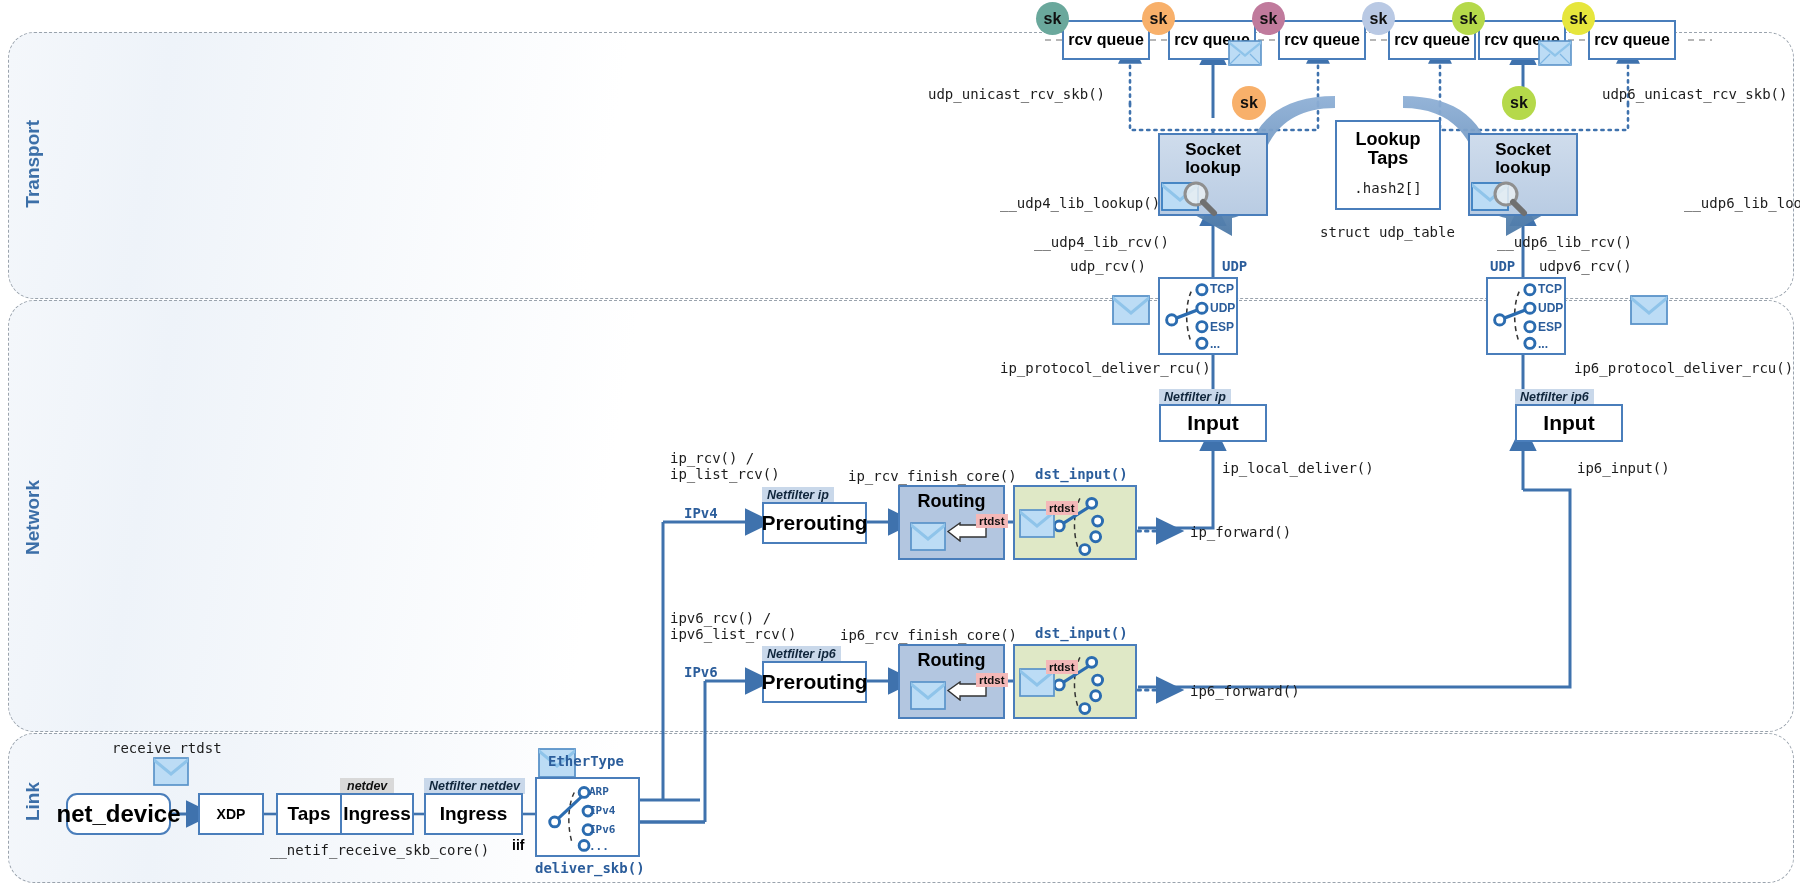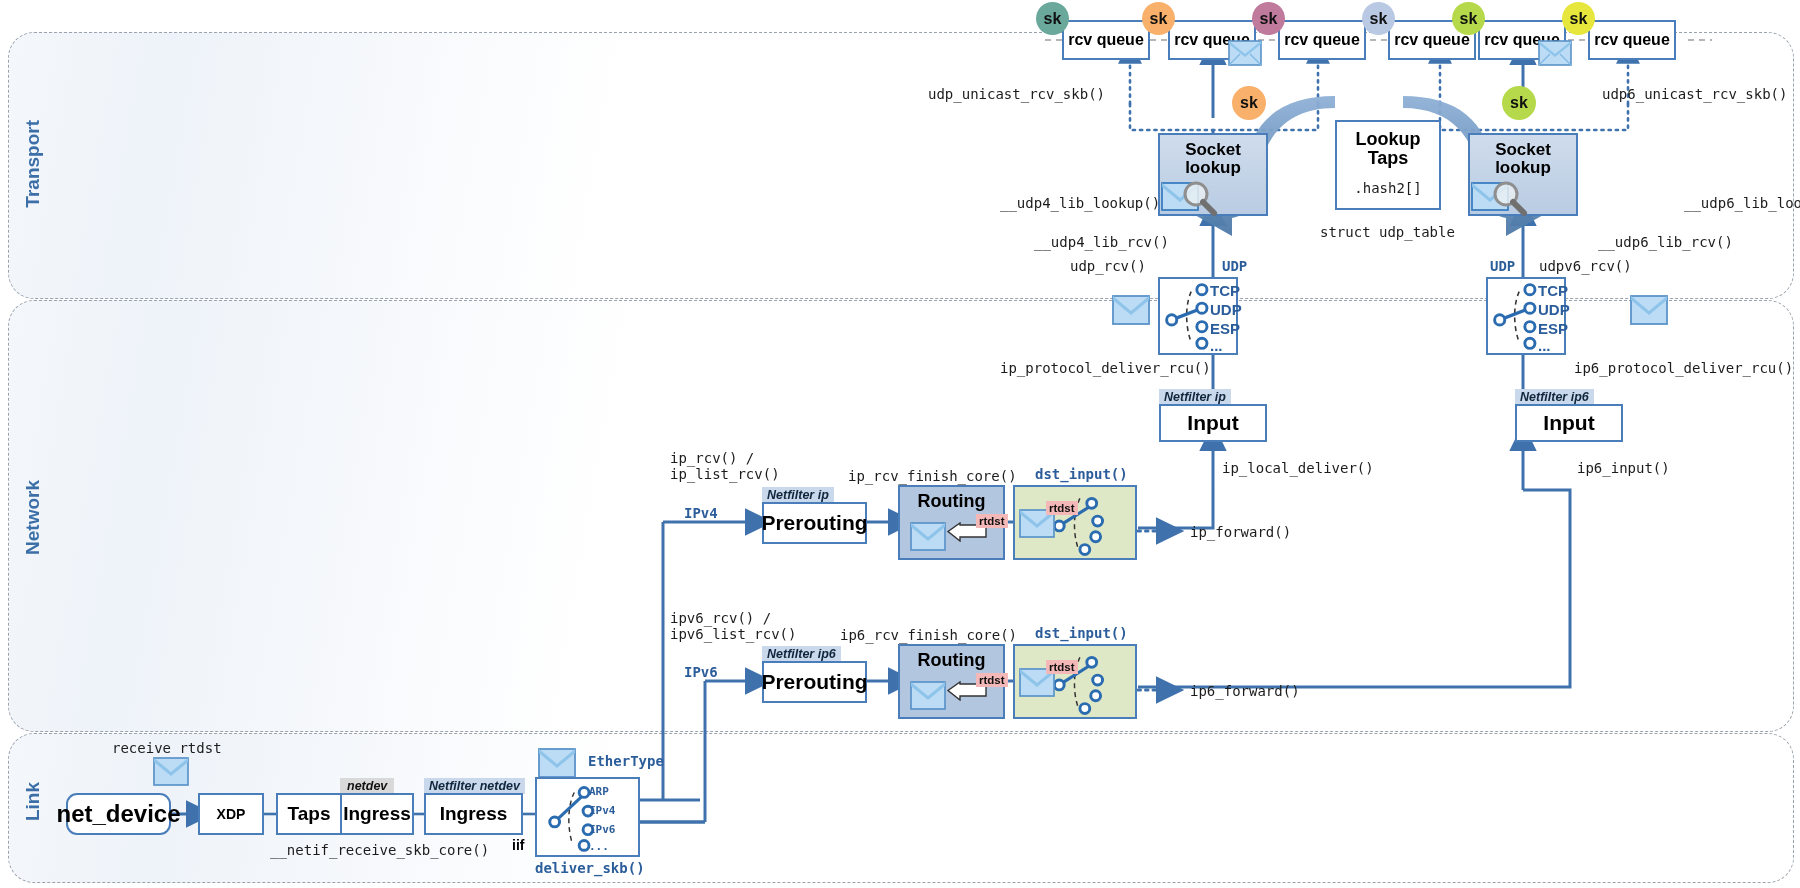--- a/index.html
+++ b/index.html
@@ -33,21 +33,21 @@
 
   
   .code{position:absolute;font-family:"DejaVu Sans Mono", monospace;font-size:14px;color:#1c1c1c;
         white-space:pre;line-height:1.18;}
   .code.blue{color:#2b5d9b;font-weight:bold;}
   .code.r{text-align:right;}
 
   
   .sw-item{position:absolute;font-family:"DejaVu Sans Mono", monospace;font-size:11px;
            font-weight:bold;color:#2b5d9b;white-space:nowrap;}
-  .sw-item.sans{font-family:"Liberation Sans",sans-serif;font-size:15px;}
+  .sw-item.sans{font-family:"Liberation Sans",sans-serif;font-size:12px;}
 
   
   .sk{position:absolute;border-radius:50%;display:flex;align-items:center;justify-content:center;
       font-weight:bold;font-size:16px;color:#111;font-family:"Liberation Sans",sans-serif;}
 
   
   .rtdst{position:absolute;background:#f4b8b8;color:#111;font-weight:bold;font-size:11.5px;
          padding:1px 3px;white-space:nowrap;font-family:"Liberation Sans",sans-serif;}
 
   
@@ -267,21 +267,21 @@
     <span class="bt" style="font-size:18px">Lookup</span>
     <span class="bt" style="font-size:18px">Taps</span>
     <span class="code" style="position:relative;left:0;top:12px;">.hash2[]</span>
   </div>
   <div class="code" style="left:1320px;top:224px;">struct udp_table</div>
 
   <div class="code r" style="left:1034px;top:234px;">__udp4_lib_rcv()</div>
   <div class="code r" style="left:1070px;top:258px;">udp_rcv()</div>
   <div class="tag" style="left:1222px;top:258px;">UDP</div>
 
-  <div class="code" style="left:1598px;top:234px;">__udp6_lib_rcv()</div>
+  <div class="code" style="left:1497px;top:234px;">__udp6_lib_rcv()</div>
   <div class="code" style="left:1539px;top:258px;">udpv6_rcv()</div>
   <div class="tag" style="left:1490px;top:258px;">UDP</div>
 
   <div class="box" style="left:1158px;top:277px;width:80px;height:78px;">
     <svg width="78" height="76" viewBox="0 0 78 76">
       <path d="M32,13 C26,26 26,47 31,62" stroke="#333" stroke-width="1.6" fill="none" stroke-dasharray="5 4"></path>
       <line x1="12" y1="42" x2="43" y2="30" stroke="#2b6cb0" stroke-width="3.4"></line>
       <circle cx="12" cy="42" r="5.2" fill="#fff" stroke="#2b6cb0" stroke-width="3"></circle>
       <circle cx="43" cy="11" r="5.2" fill="#fff" stroke="#2b6cb0" stroke-width="3"></circle>
       <circle cx="43" cy="30" r="5.2" fill="#fff" stroke="#2b6cb0" stroke-width="3"></circle>
@@ -445,21 +445,21 @@
     <span class="bt" style="font-size:19px">Ingress</span>
   </div>
 
   <div class="code" style="left:270px;top:842px;">__netif_receive_skb_core()</div>
   <div class="bt" style="position:absolute;left:512px;top:838px;font-size:14px;">iif</div>
 
   <svg class="env" style="left:538px;top:748px;" width="38" height="30" viewBox="0 0 38 30">
     <rect x="1" y="1" width="36" height="28" fill="#bcdcf5" stroke="#5a93c9" stroke-width="1.8"></rect>
     <path d="M1,1 L19,16 L37,1 L37,5 L19,20 L1,5 Z" fill="#8fc4ea"></path>
   </svg>
-  <div class="tag" style="left:588px;top:753px;">EtherType</div>
+  <div class="tag" style="left:548px;top:753px;">EtherType</div>
 
   <div class="box" style="left:535px;top:777px;width:105px;height:80px;">
     <svg width="103" height="78" viewBox="0 0 103 78">
       <path d="M38,14 C31,28 31,50 36,66" stroke="#333" stroke-width="1.5" fill="none" stroke-dasharray="5 4"></path>
       <line x1="18" y1="44" x2="48" y2="16" stroke="#2b6cb0" stroke-width="3.2"></line>
       <circle cx="18" cy="44" r="5" fill="#fff" stroke="#2b6cb0" stroke-width="3"></circle>
       <circle cx="48" cy="14" r="5" fill="#fff" stroke="#2b6cb0" stroke-width="3"></circle>
       <circle cx="52" cy="33" r="5" fill="#fff" stroke="#2b6cb0" stroke-width="3"></circle>
       <circle cx="52" cy="52" r="5" fill="#fff" stroke="#2b6cb0" stroke-width="3"></circle>
       <circle cx="48" cy="68" r="5" fill="#fff" stroke="#2b6cb0" stroke-width="3"></circle>

